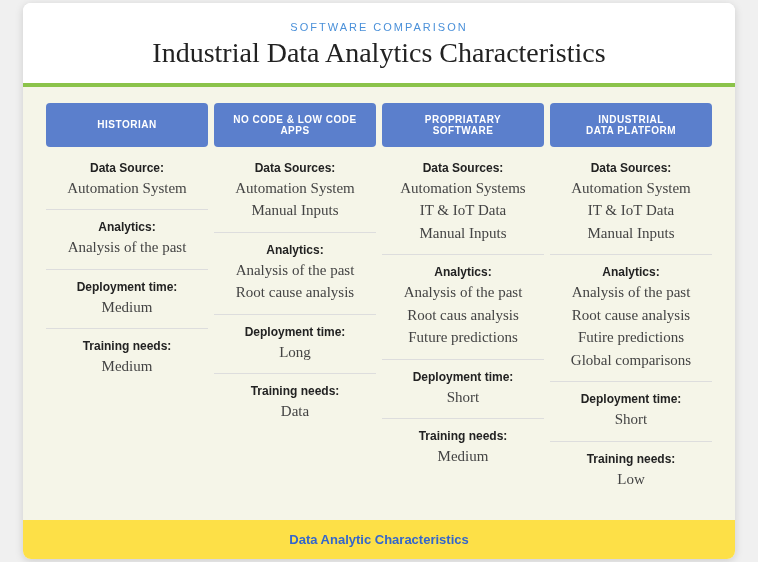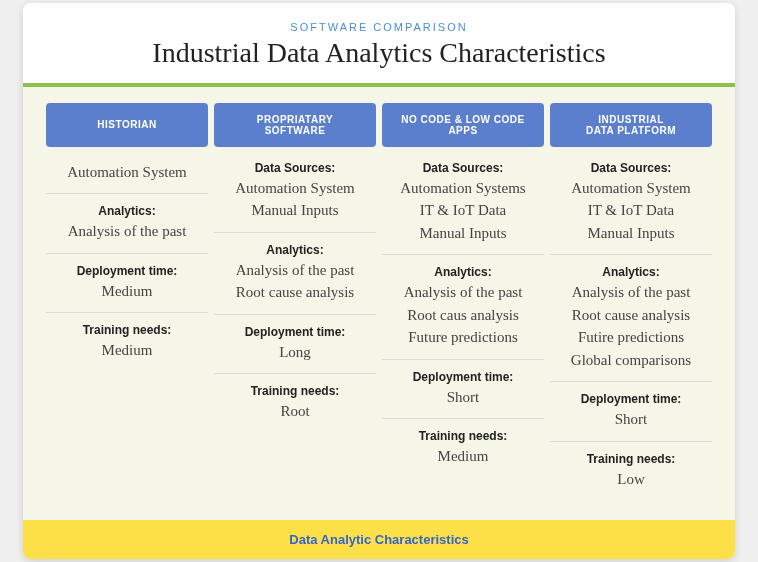--- a/index.html
+++ b/index.html
@@ -114,29 +114,30 @@
 <div class="outer-card">
   <div class="header">
     <div class="header-subtitle">Software Comparison</div>
     <div class="header-title">Industrial Data Analytics Characteristics</div>
   </div>
 
   <div class="inner-card">
 
     <div class="headers-row">
       <div class="col-header">HISTORIAN</div>
+      <div class="col-header">NO CODE &amp; LOW CODE<br>APPS</div>
       <div class="col-header">PROPRIATARY<br>SOFTWARE</div>
-      <div class="col-header">NO CODE &amp; LOW CODE<br>APPS</div>
       <div class="col-header">INDUSTRIAL<br>DATA PLATFORM</div>
     </div>
 
     <div class="data-rows">
 
       <div class="col-data">
         <div class="col-section">
+          <div class="section-label">Data Source:</div>
           <div class="section-value">Automation System</div>
         </div>
         <div class="col-section">
           <div class="section-label">Analytics:</div>
           <div class="section-value">Analysis of the past</div>
         </div>
         <div class="col-section">
           <div class="section-label">Deployment time:</div>
           <div class="section-value">Medium</div>
         </div>
@@ -154,21 +155,21 @@
         <div class="col-section">
           <div class="section-label">Analytics:</div>
           <div class="section-value">Analysis of the past<br>Root cause analysis</div>
         </div>
         <div class="col-section">
           <div class="section-label">Deployment time:</div>
           <div class="section-value">Long</div>
         </div>
         <div class="col-section">
           <div class="section-label">Training needs:</div>
-          <div class="section-value">Root</div>
+          <div class="section-value">Data</div>
         </div>
       </div>
 
       <div class="col-data">
         <div class="col-section">
           <div class="section-label">Data Sources:</div>
           <div class="section-value">Automation Systems<br>IT &amp; IoT Data<br>Manual Inputs</div>
         </div>
         <div class="col-section">
           <div class="section-label">Analytics:</div>

